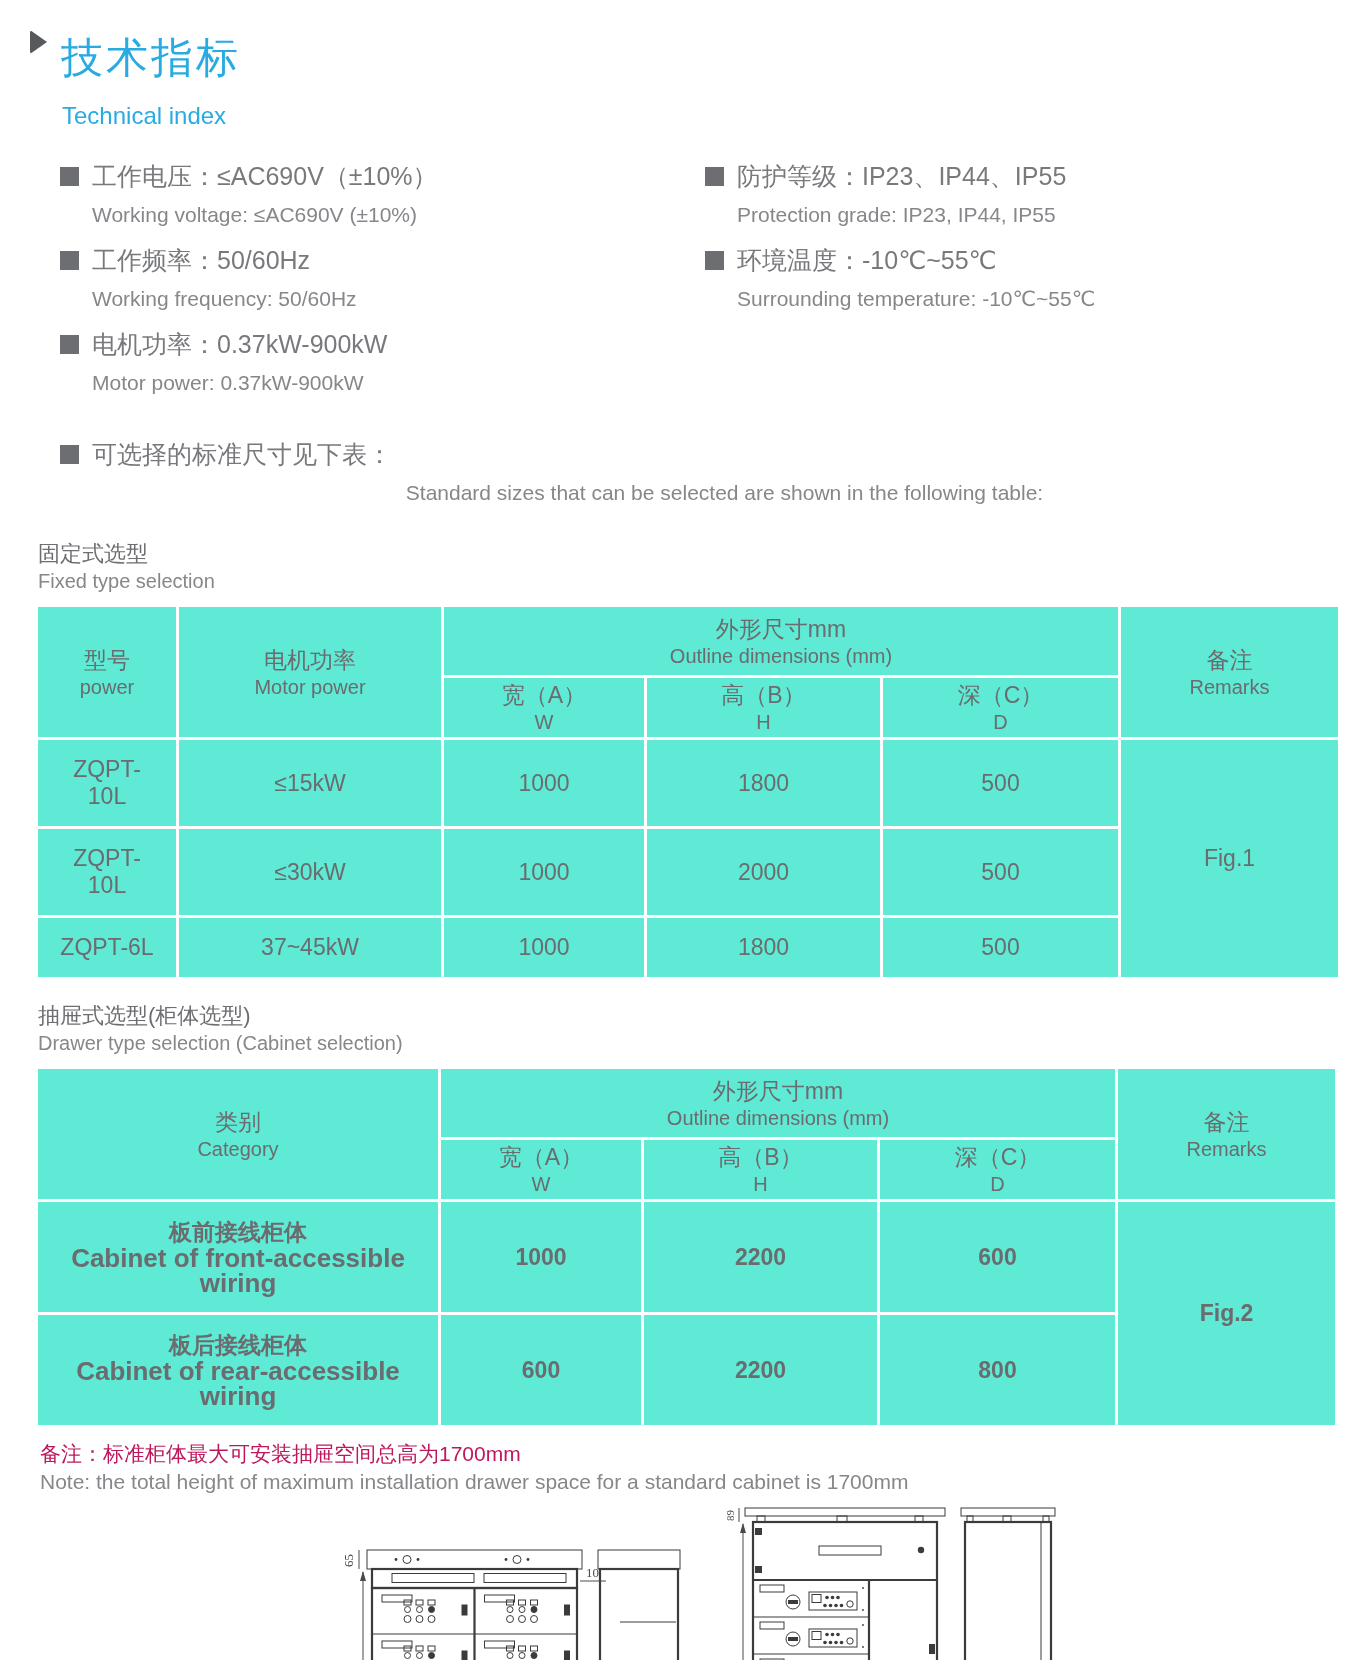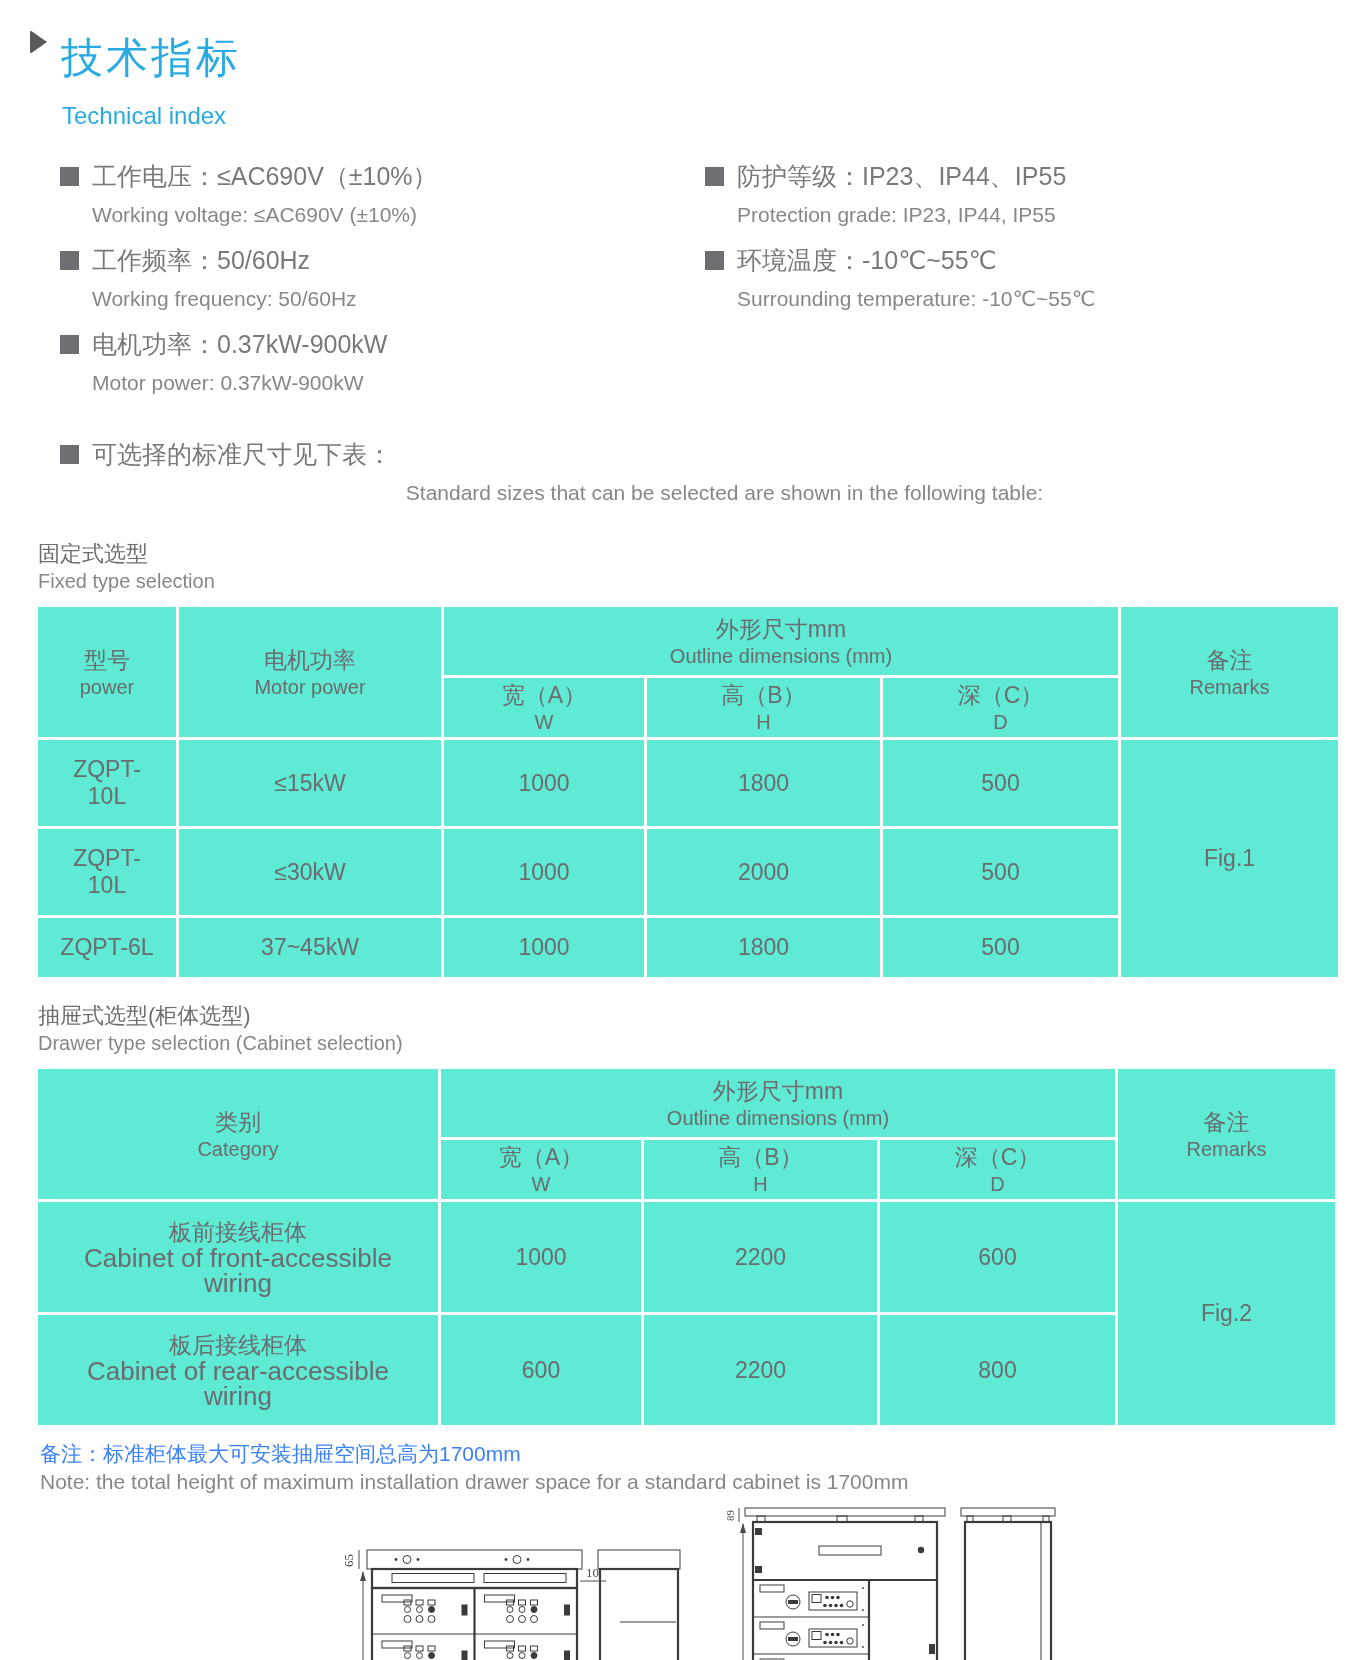--- a/index.html
+++ b/index.html
@@ -32,24 +32,24 @@
   table.data-table th{background:#5eead4;font-weight:normal;color:#6a6c6f;text-align:center;padding:2px;}
   table.data-table td{background:#5eead4;color:#6a6c6f;text-align:center;padding:16px;}
   .th-zh{display:block;font-size:23px;line-height:30px;}
   .th-en{display:block;font-size:20px;line-height:25px;}
   .cell-num{font-size:23px;}
   .cell-zh{display:block;font-size:23px;line-height:28px;}
   .cell-en{display:block;font-size:26px;line-height:25px;}
   tr.hdr-top th{height:64px;}
   tr.hdr-sub th{height:48px;}
   table.t1 tbody tr{height:45px;}
-  table.t2 tbody tr{height:63px;}
+  table.t2 tbody tr{height:63px;font-weight:bold;}
   
   .note{margin:12px 0 0 40px;}
-  .note-zh{font-size:21px;line-height:28px;color:#3b82f6;}
+  .note-zh{font-size:21px;line-height:28px;color:#be185d;}
   .note-en{font-size:21px;line-height:28px;color:#85878a;}
   
   .figures{position:relative;height:540px;margin-top:6px;}
   .fig{position:absolute;}
   svg .ln{stroke:#3b3b3b;fill:none;stroke-width:1;}
   svg .ln2{stroke:#3b3b3b;fill:none;stroke-width:2.2;}
   svg .dim{stroke:#4a4a4a;fill:none;stroke-width:1;}
   svg .dimtxt{fill:#4a4a4a;font-family:"Liberation Serif","DejaVu Serif",serif;}
 </style>
 </head>

